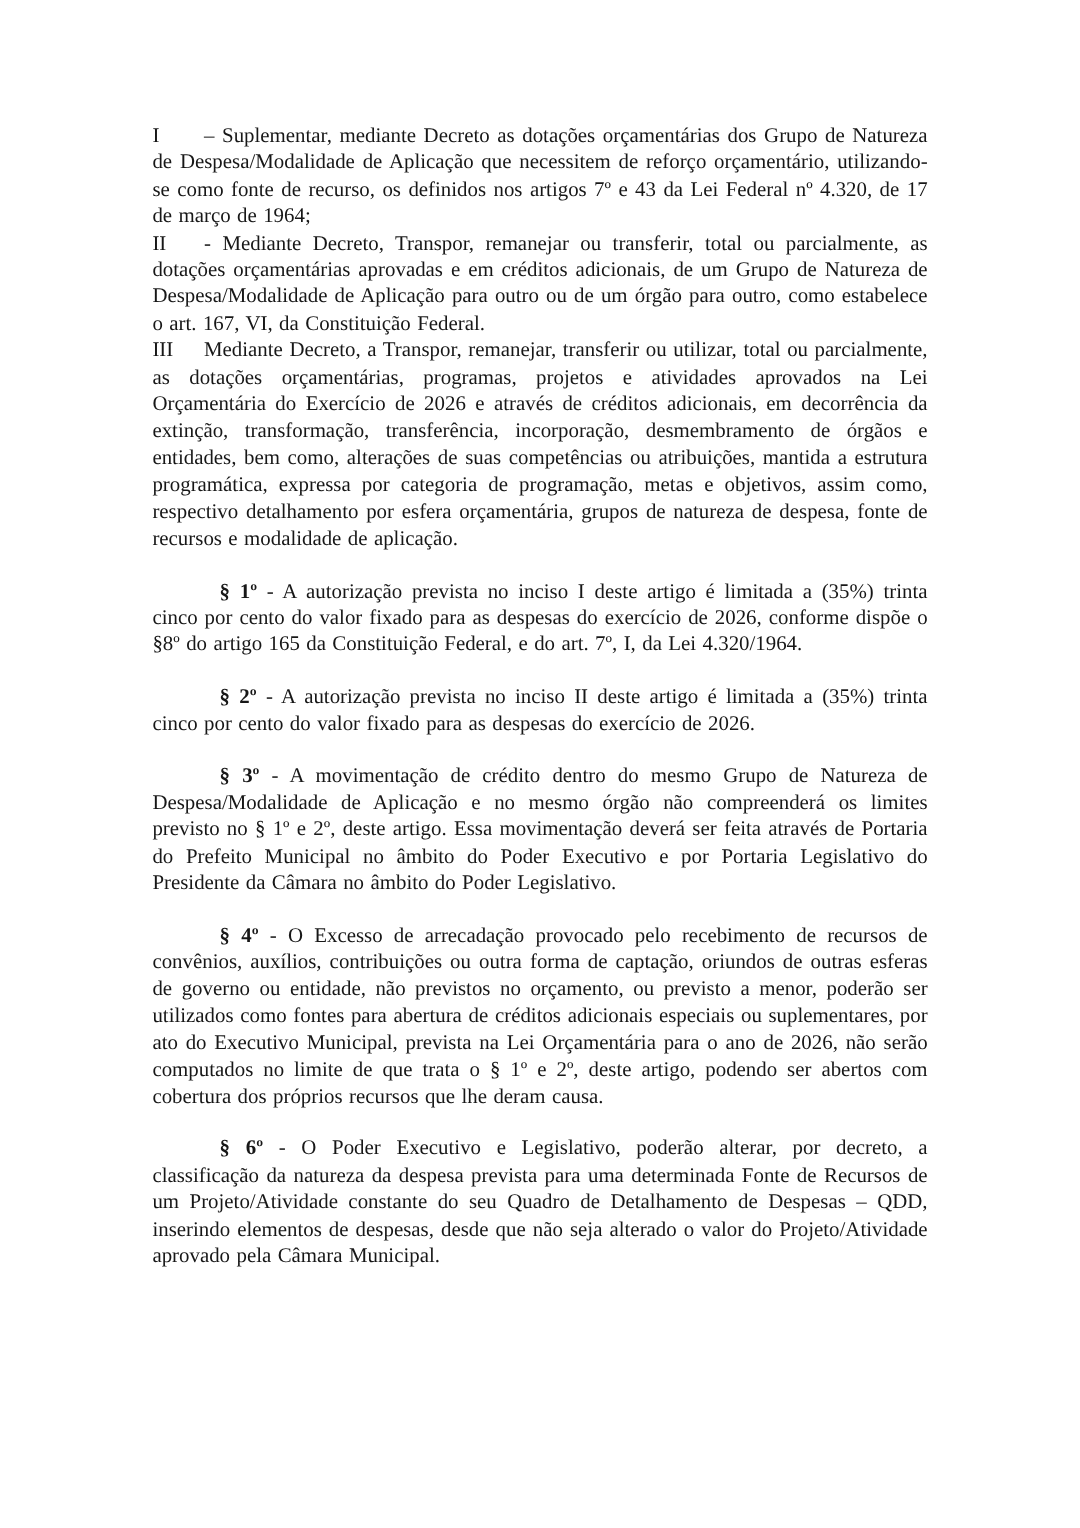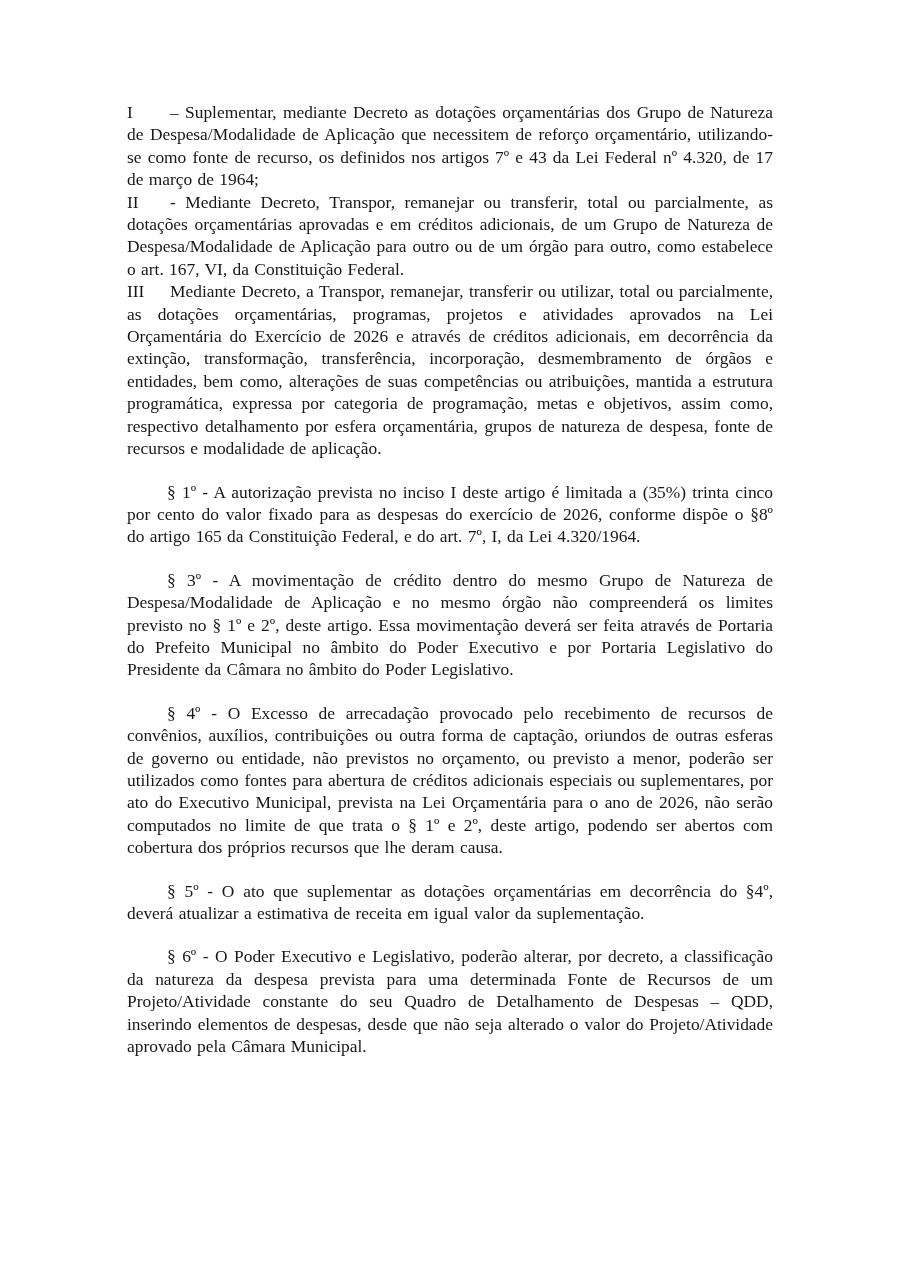--- a/index.html
+++ b/index.html
@@ -31,40 +31,41 @@
   p.clause {
     margin-top: 21px;
     text-indent: 40px;
   }
   .rn {
     display: inline-block;
     min-width: 43px;
     text-indent: 0;
   }
   .plabel {
-    font-weight: normal;
+    font-weight: bold;
+    margin-left: 16px;
   }
 </style>
 </head>
 <body>
 
 <div class="page">
 
   <p class="inciso"><span class="rn">I</span><span>– Suplementar, mediante Decreto as dotações orçamentárias dos Grupo de Natureza de Despesa/Modalidade de Aplicação que necessitem de reforço orçamentário, utilizando-se como fonte de recurso, os definidos nos artigos 7º e 43 da Lei Federal nº 4.320, de 17 de março de 1964;</span></p>
 
   <p class="inciso"><span class="rn">II</span><span>- Mediante Decreto, Transpor, remanejar ou transferir, total ou parcialmente, as dotações orçamentárias aprovadas e em créditos adicionais, de um Grupo de Natureza de Despesa/Modalidade de Aplicação para outro ou de um órgão para outro, como estabelece o art. 167, VI, da Constituição Federal.</span></p>
 
   <p class="inciso"><span class="rn">III</span><span>Mediante Decreto, a Transpor, remanejar, transferir ou utilizar, total ou parcialmente, as dotações orçamentárias, programas, projetos e atividades aprovados na Lei Orçamentária do Exercício de 2026 e através de créditos adicionais, em decorrência da extinção, transformação, transferência, incorporação, desmembramento de órgãos e entidades, bem como, alterações de suas competências ou atribuições, mantida a estrutura programática, expressa por categoria de programação, metas e objetivos, assim como, respectivo detalhamento por esfera orçamentária, grupos de natureza de despesa, fonte de recursos e modalidade de aplicação.</span></p>
 
   <p class="clause"><span class="plabel">§ 1º</span> <span>- A autorização prevista no inciso I deste artigo é limitada a (35%) trinta cinco por cento do valor fixado para as despesas do exercício de 2026, conforme dispõe o §8º do artigo 165 da Constituição Federal, e do art. 7º, I, da Lei 4.320/1964.</span></p>
 
+  <p class="clause"><span class="plabel">§ 2º</span> <span>- A autorização prevista no inciso II deste artigo é limitada a (35%) trinta cinco por cento do valor fixado para as despesas do exercício de 2026.</span></p>
 
   <p class="clause"><span class="plabel">§ 3º</span> <span>- A movimentação de crédito dentro do mesmo Grupo de Natureza de Despesa/Modalidade de Aplicação e no mesmo órgão não compreenderá os limites previsto no § 1º e 2º, deste artigo. Essa movimentação deverá ser feita através de Portaria do Prefeito Municipal no âmbito do Poder Executivo e por Portaria Legislativo do Presidente da Câmara no âmbito do Poder Legislativo.</span></p>
 
   <p class="clause"><span class="plabel">§ 4º</span> <span>- O Excesso de arrecadação provocado pelo recebimento de recursos de convênios, auxílios, contribuições ou outra forma de captação, oriundos de outras esferas de governo ou entidade, não previstos no orçamento, ou previsto a menor, poderão ser utilizados como fontes para abertura de créditos adicionais especiais ou suplementares, por ato do Executivo Municipal, prevista na Lei Orçamentária para o ano de 2026, não serão computados no limite de que trata o § 1º e 2º, deste artigo, podendo ser abertos com cobertura dos próprios recursos que lhe deram causa.</span></p>
 
-  <p class="clause"><span class="plabel">§ 5º</span> <span>- O ato que suplementar as dotações orçamentárias em decorrência do §4º, deverá atualizar a estimativa de receita em igual valor da suplementação.</span></p>
 
   <p class="clause"><span class="plabel">§ 6º</span> <span>- O Poder Executivo e Legislativo, poderão alterar, por decreto, a classificação da natureza da despesa prevista para uma determinada Fonte de Recursos de um Projeto/Atividade constante do seu Quadro de Detalhamento de Despesas – QDD, inserindo elementos de despesas, desde que não seja alterado o valor do Projeto/Atividade aprovado pela Câmara Municipal.</span></p>
 
 
 
 </div>
 
 </body></html>

